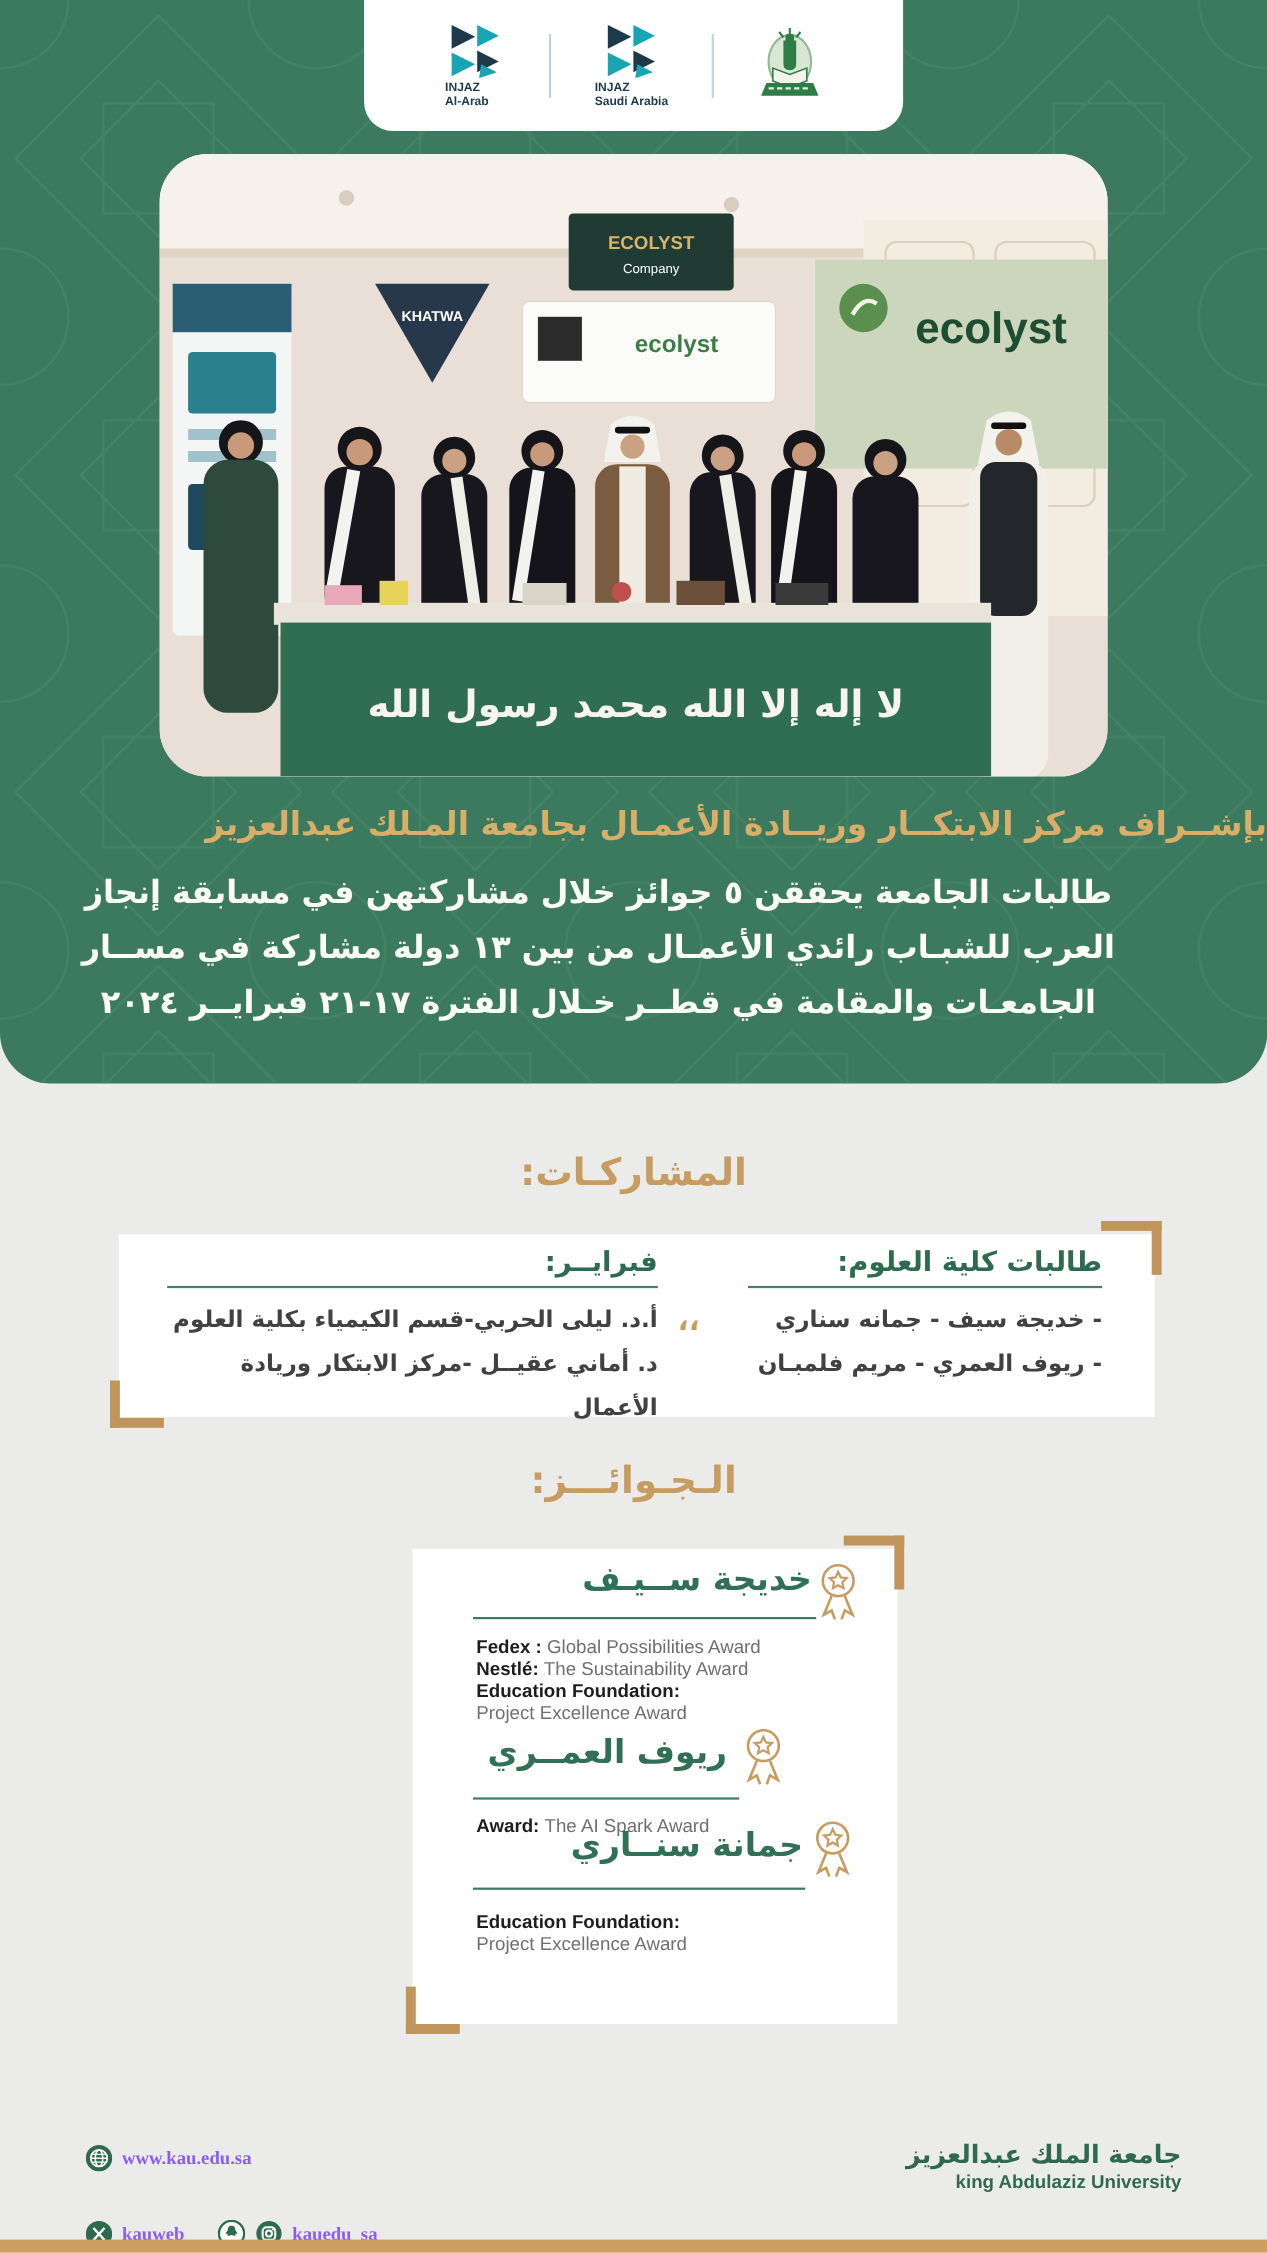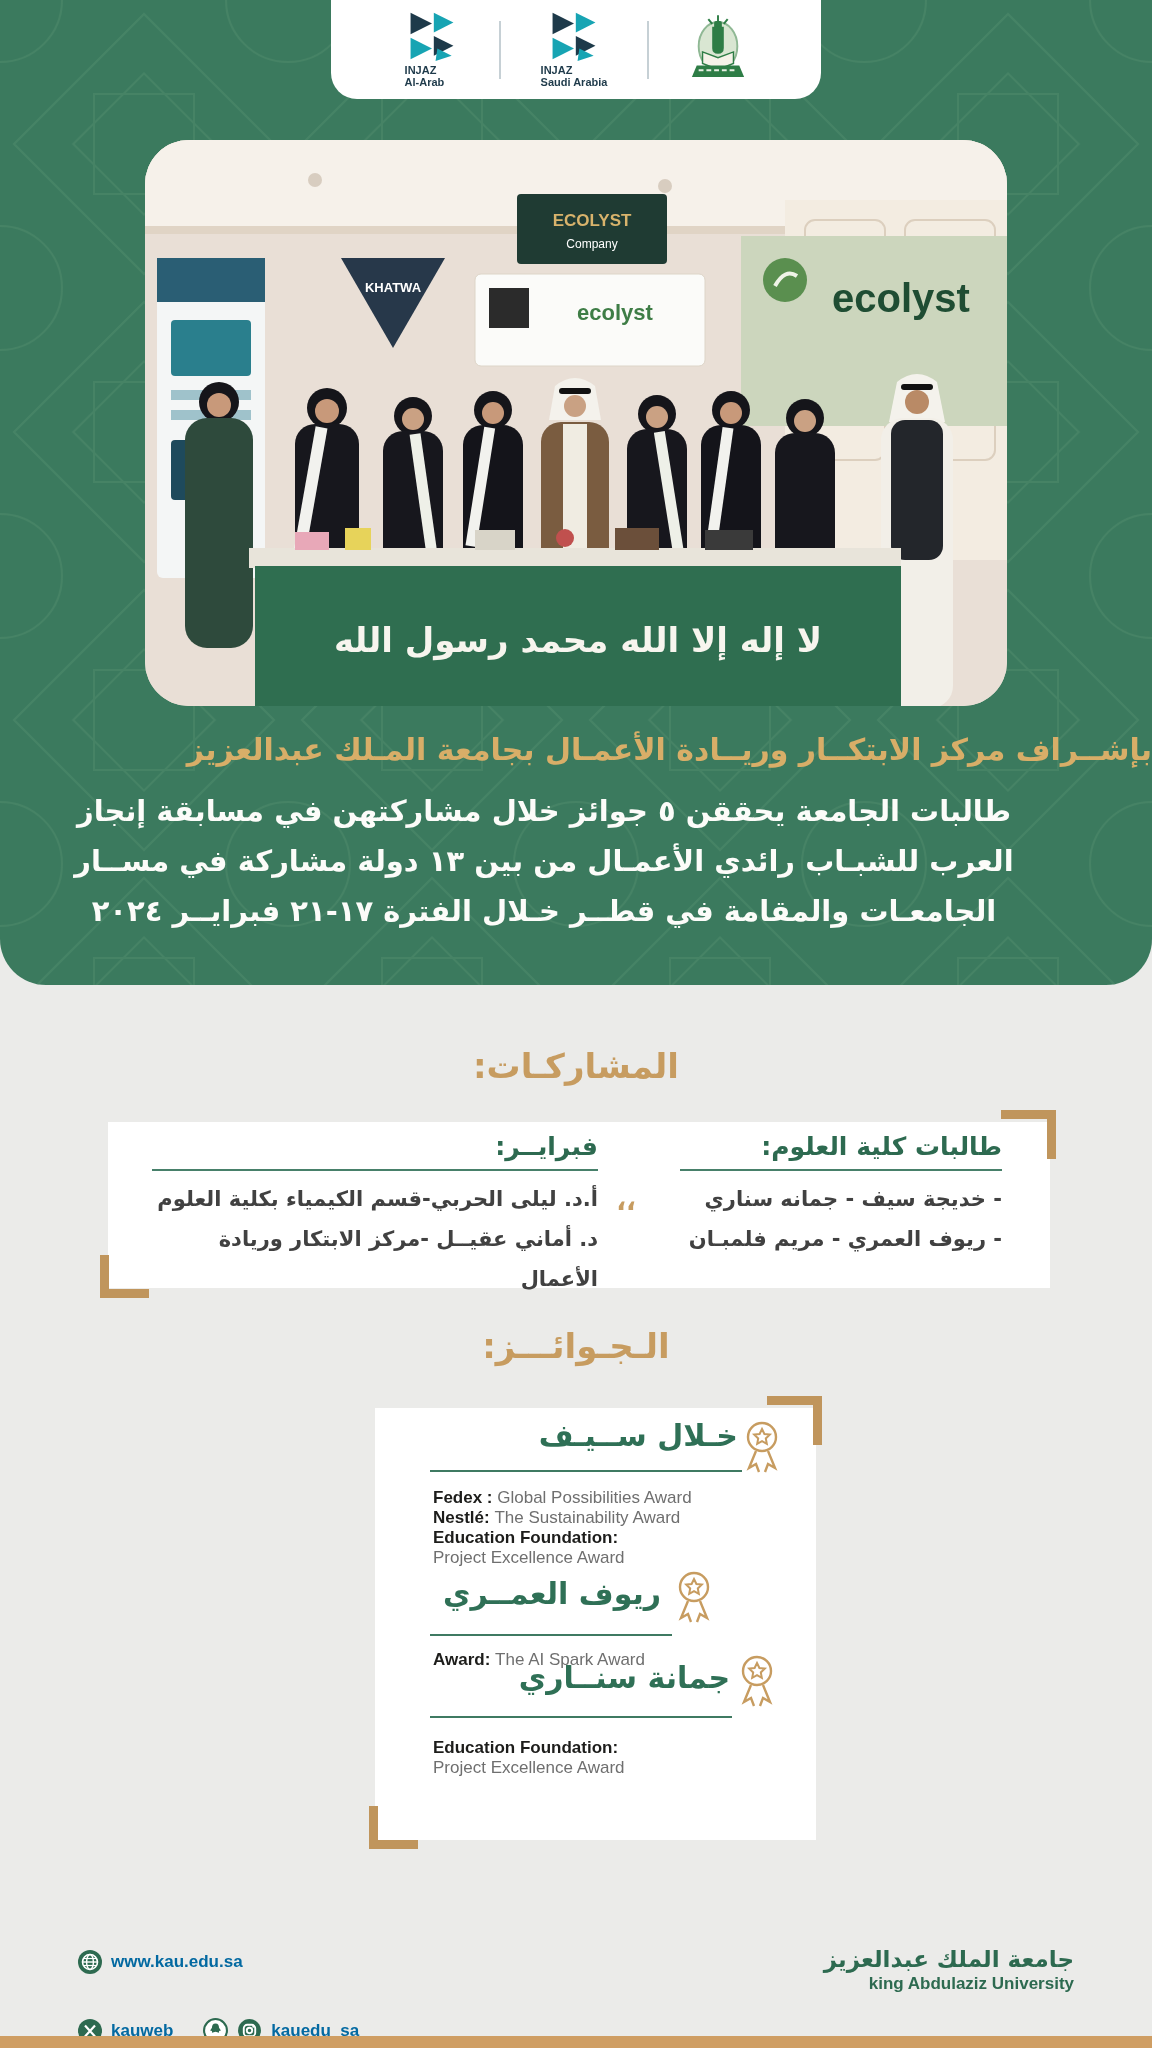--- a/index.html
+++ b/index.html
@@ -4,21 +4,21 @@
 <style>
   html,body{margin:0;padding:0;}
   body{width:1152px;height:2048px;position:relative;background:#ebebe9;
        font-family:"DejaVu Sans",sans-serif;overflow:hidden;}
   .canvas{position:absolute;inset:0;width:1152px;height:2048px;}
 
   
   .hero{position:absolute;left:0;top:0;width:1152px;height:985px;background:#3b7a5e;
         border-radius:0 0 46px 46px;overflow:hidden;}
   .hero svg.pattern{position:absolute;inset:0;}
-  .logo-card{position:absolute;left:331px;top:0;width:490px;height:99px;background:#ffffff;
+  .logo-card{position:absolute;left:331px;top:0;width:490px;height:119px;background:#ffffff;
              border-radius:0 0 26px 26px;display:flex;align-items:center;justify-content:center;gap:40px;z-index:3;}
   .logo-block{display:flex;flex-direction:column;align-items:center;gap:3px;}
   .logo-text{font-family:"Liberation Sans",sans-serif;font-weight:bold;color:#1e3a4a;
              font-size:11px;line-height:12px;text-align:left;align-self:flex-start;}
   .logo-div{width:2px;height:58px;background:#c6d0d5;}
   .photo{position:absolute;left:145px;top:140px;width:862px;height:566px;border-radius:44px;
          overflow:hidden;z-index:2;background:#e9dfd6;}
   .hero-supervision{position:absolute;left:0;top:732px;width:1152px;text-align:right;direction:rtl;
         color:#d8ae68;font-weight:bold;font-size:30px;z-index:2;}
   .hero-body{position:absolute;left:0;top:786px;width:1088px;text-align:center;direction:rtl;
@@ -44,21 +44,21 @@
   
   .award-name{position:absolute;direction:rtl;font-weight:bold;font-size:30px;color:#2f7056;white-space:nowrap;}
   .award-underline{position:absolute;border-bottom:2px solid #3f7a62;}
   .award-lines{position:absolute;font-family:"Liberation Sans",sans-serif;font-size:17px;line-height:20px;white-space:nowrap;}
   .award-lines b{color:#1d1d1b;font-weight:bold;}
   .award-lines span{color:#6f6f6f;}
   .rosette{position:absolute;}
 
   
   .foot-row{position:absolute;display:flex;align-items:center;gap:9px;
-        font-family:Liberation Sans, sans-serif;font-weight:bold;color:#0369a1;font-size:17px;}
+        font-family:Liberation Serif, serif;font-weight:bold;color:#8b5cf6;font-size:17px;}
   .uni-block{position:absolute;right:78px;top:1946px;text-align:right;}
   .uni-ar{direction:rtl;color:#2d6a50;font-weight:bold;font-size:23px;}
   .uni-en{font-family:"Liberation Sans",sans-serif;color:#2d6a50;font-weight:bold;font-size:17px;margin-top:2px;}
   .goldbar{position:absolute;left:0;bottom:0;width:1152px;height:12px;background:#cf9e63;}
 </style>
 </head>
 <body>
 
 <div class="canvas">
 
@@ -274,21 +274,21 @@
     <div class="corner bl" style="bottom:-9px;left:-6px;"></div>
 
     <svg class="rosette" style="right:34px;top:10px;" width="40" height="56" viewBox="0 0 40 54">
       <g stroke="#c79c60" stroke-width="2.4" fill="none">
         <path d="M14 32 L7 49 L14 45 L17 53"></path>
           <path d="M26 32 L33 49 L26 45 L23 53"></path>
       </g>
       <circle cx="20" cy="18" r="14" fill="#ffffff" stroke="#c79c60" stroke-width="2.4"></circle>
       <path d="M20 10 l2.4 5 5.4 .6 -4 3.8 1 5.4 -4.8 -2.7 -4.8 2.7 1 -5.4 -4 -3.8 5.4 -.6 z" fill="none" stroke="#c79c60" stroke-width="2"></path>
     </svg>
-    <div class="award-name" style="right:78px;top:10px;">خـلال ســيـف</div>
+    <div class="award-name" style="right:78px;top:10px;">خديجة ســيـف</div>
     <div class="award-underline" style="top:62px;left:55px;right:74px;"></div>
     <div class="award-lines" style="left:58px;top:80px;">
         <div><b>Fedex : </b><span>Global Possibilities Award</span></div>
         <div><b>Nestlé: </b><span>The Sustainability Award</span></div>
         <div><b>Education Foundation: </b></div>
         <div><span>Project Excellence Award</span></div>
       </div>
 
     <svg class="rosette" style="right:102px;top:160px;" width="40" height="56" viewBox="0 0 40 54">
       <g stroke="#c79c60" stroke-width="2.4" fill="none">

